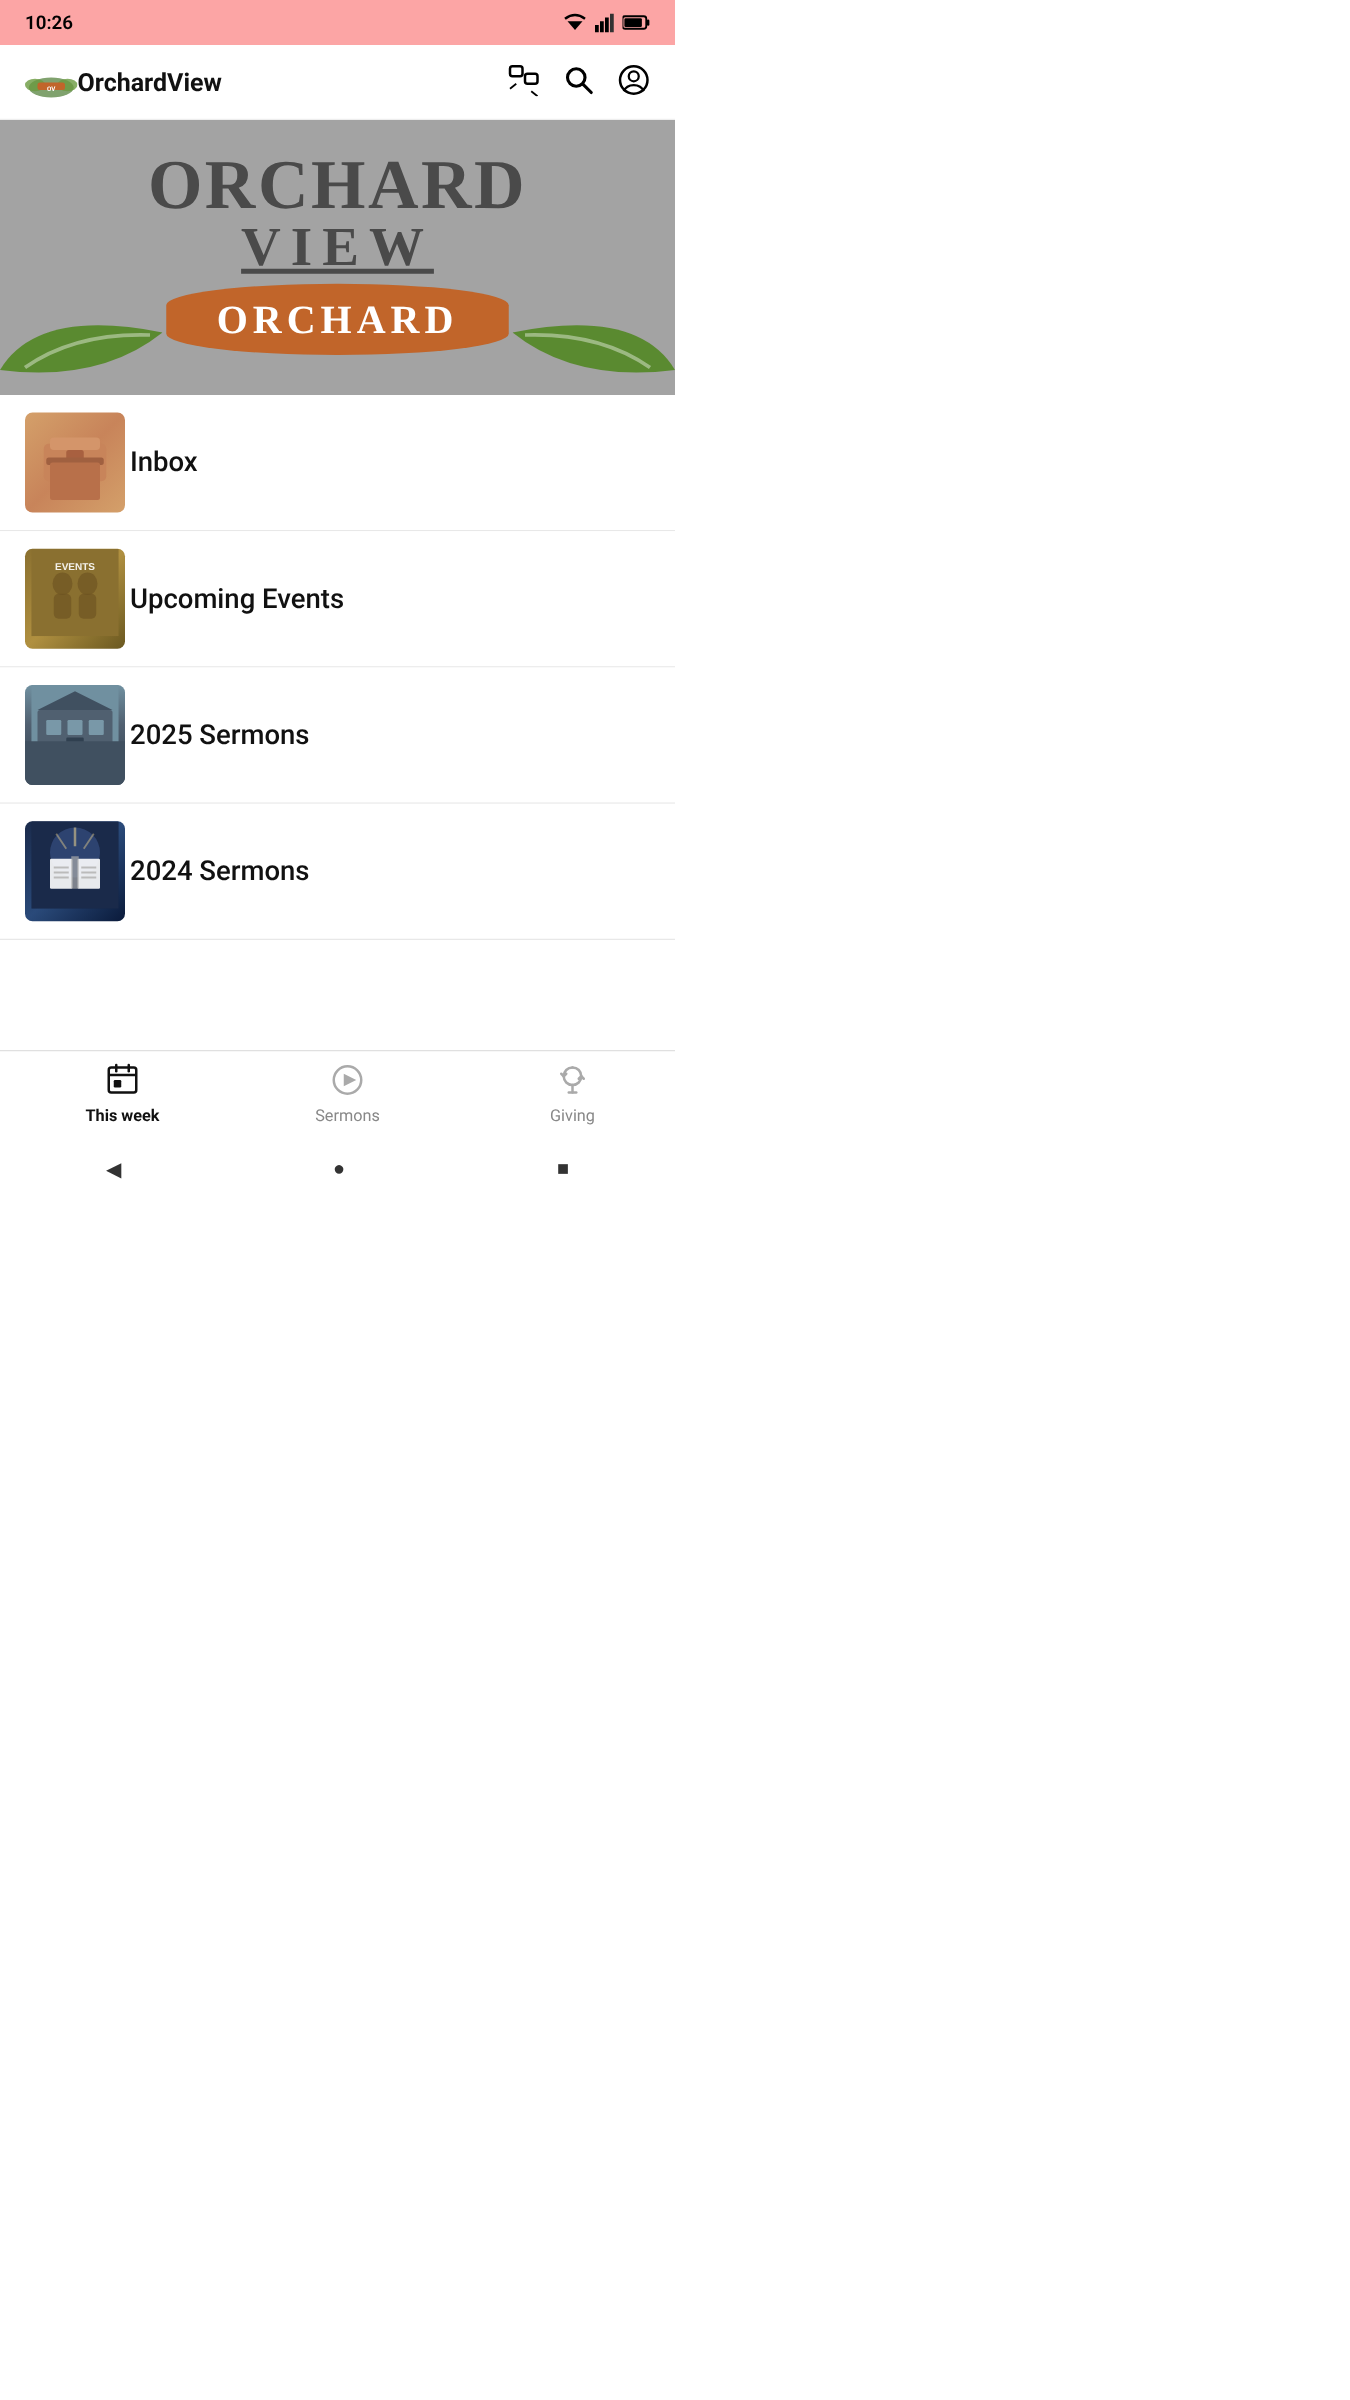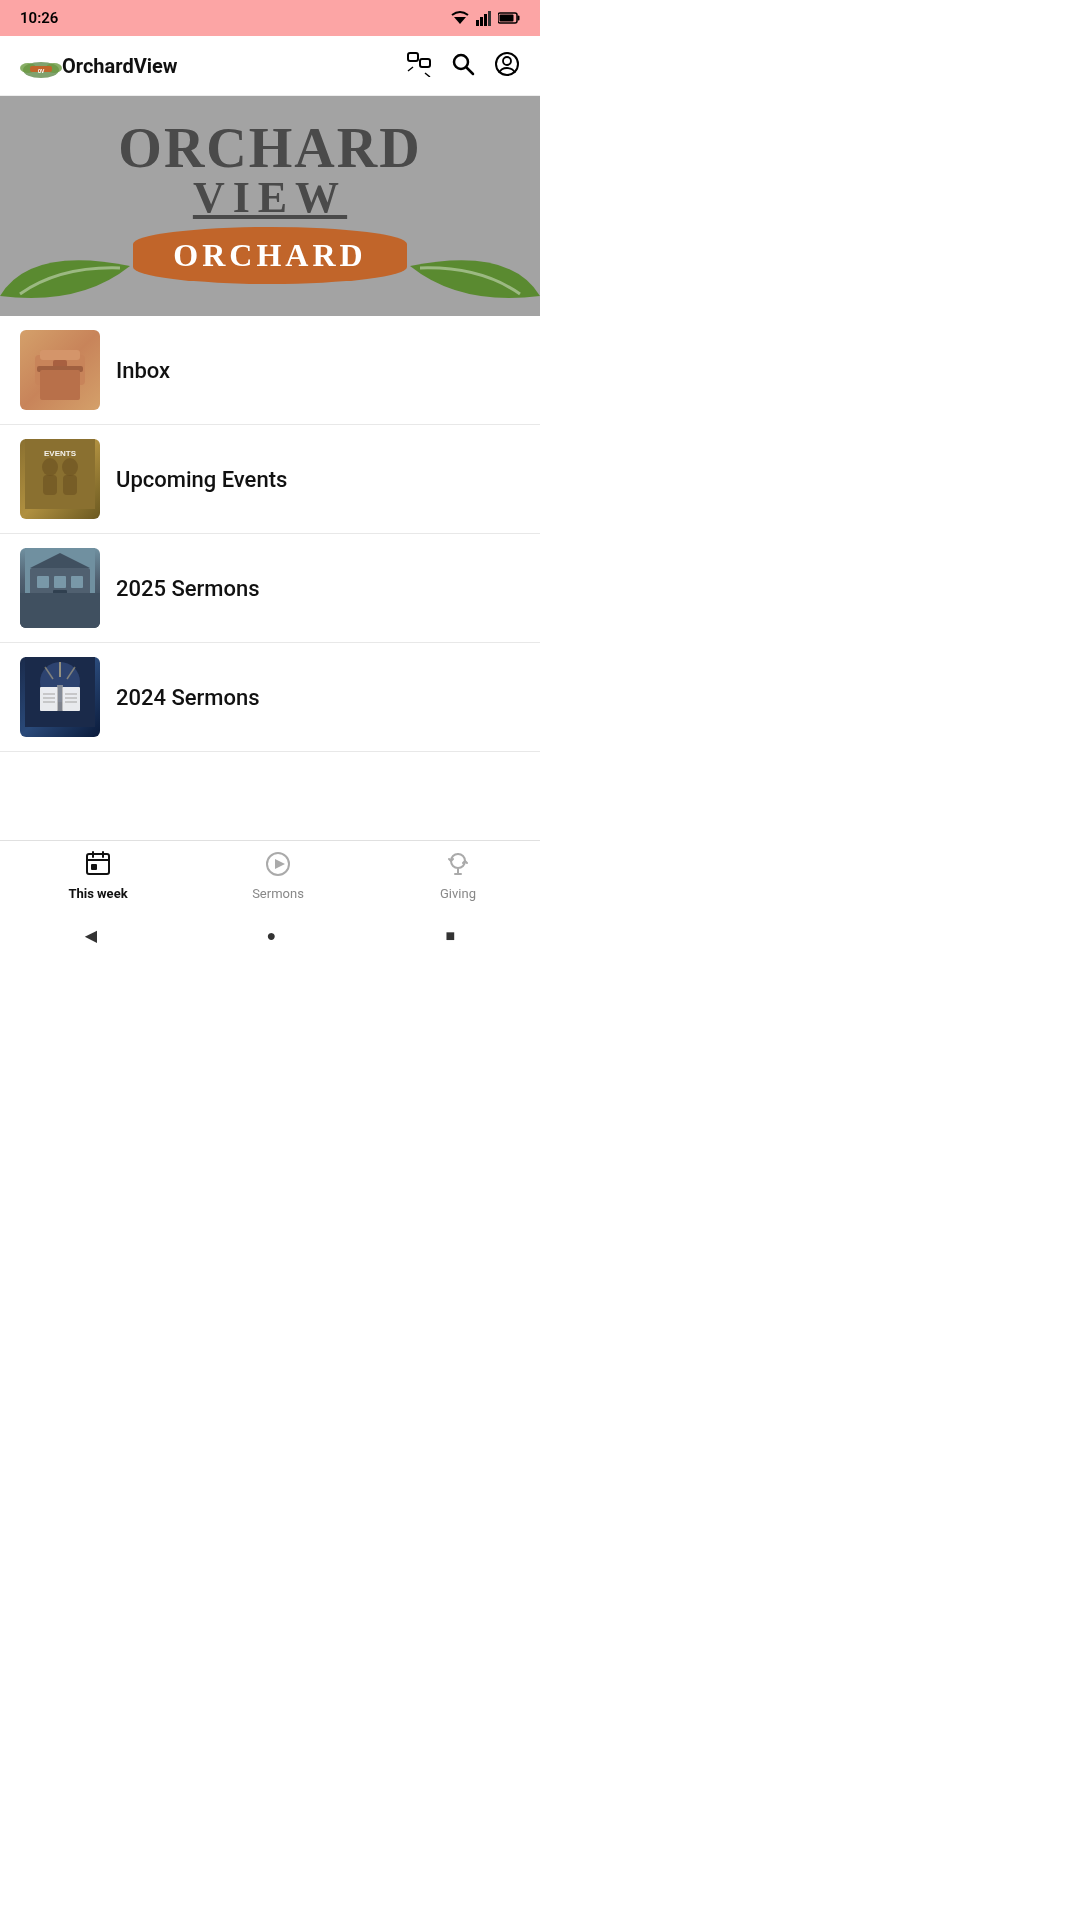--- a/index.html
+++ b/index.html
@@ -138,21 +138,21 @@
       flex: 1;
       overflow-y: auto;
     }
     .menu-item {
       display: flex;
       align-items: center;
       padding: 14px 20px;
       border-bottom: 1px solid #e8e8e8;
       cursor: pointer;
       background: #fff;
-      gap: 16px;
+      gap: 4px;
     }
     .menu-thumb {
       width: 80px;
       height: 80px;
       border-radius: 6px;
       flex-shrink: 0;
       overflow: hidden;
       display: flex;
       justify-content: center;
     }

